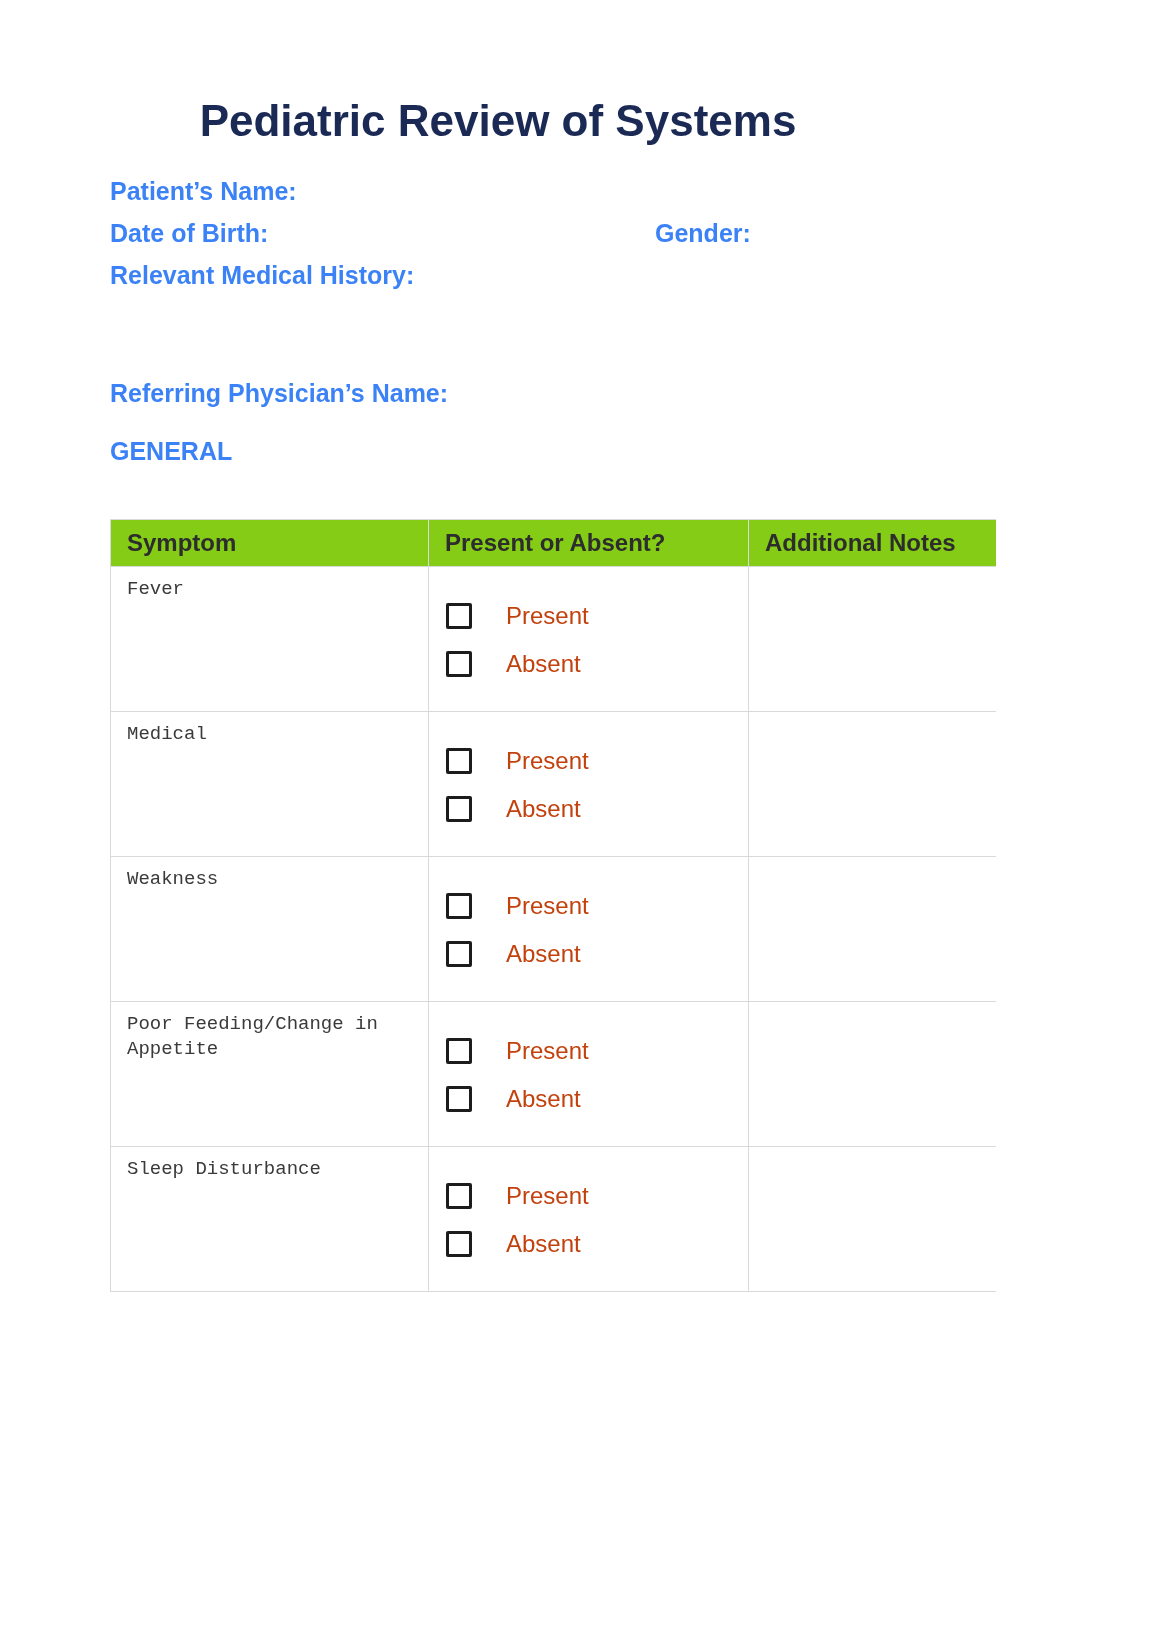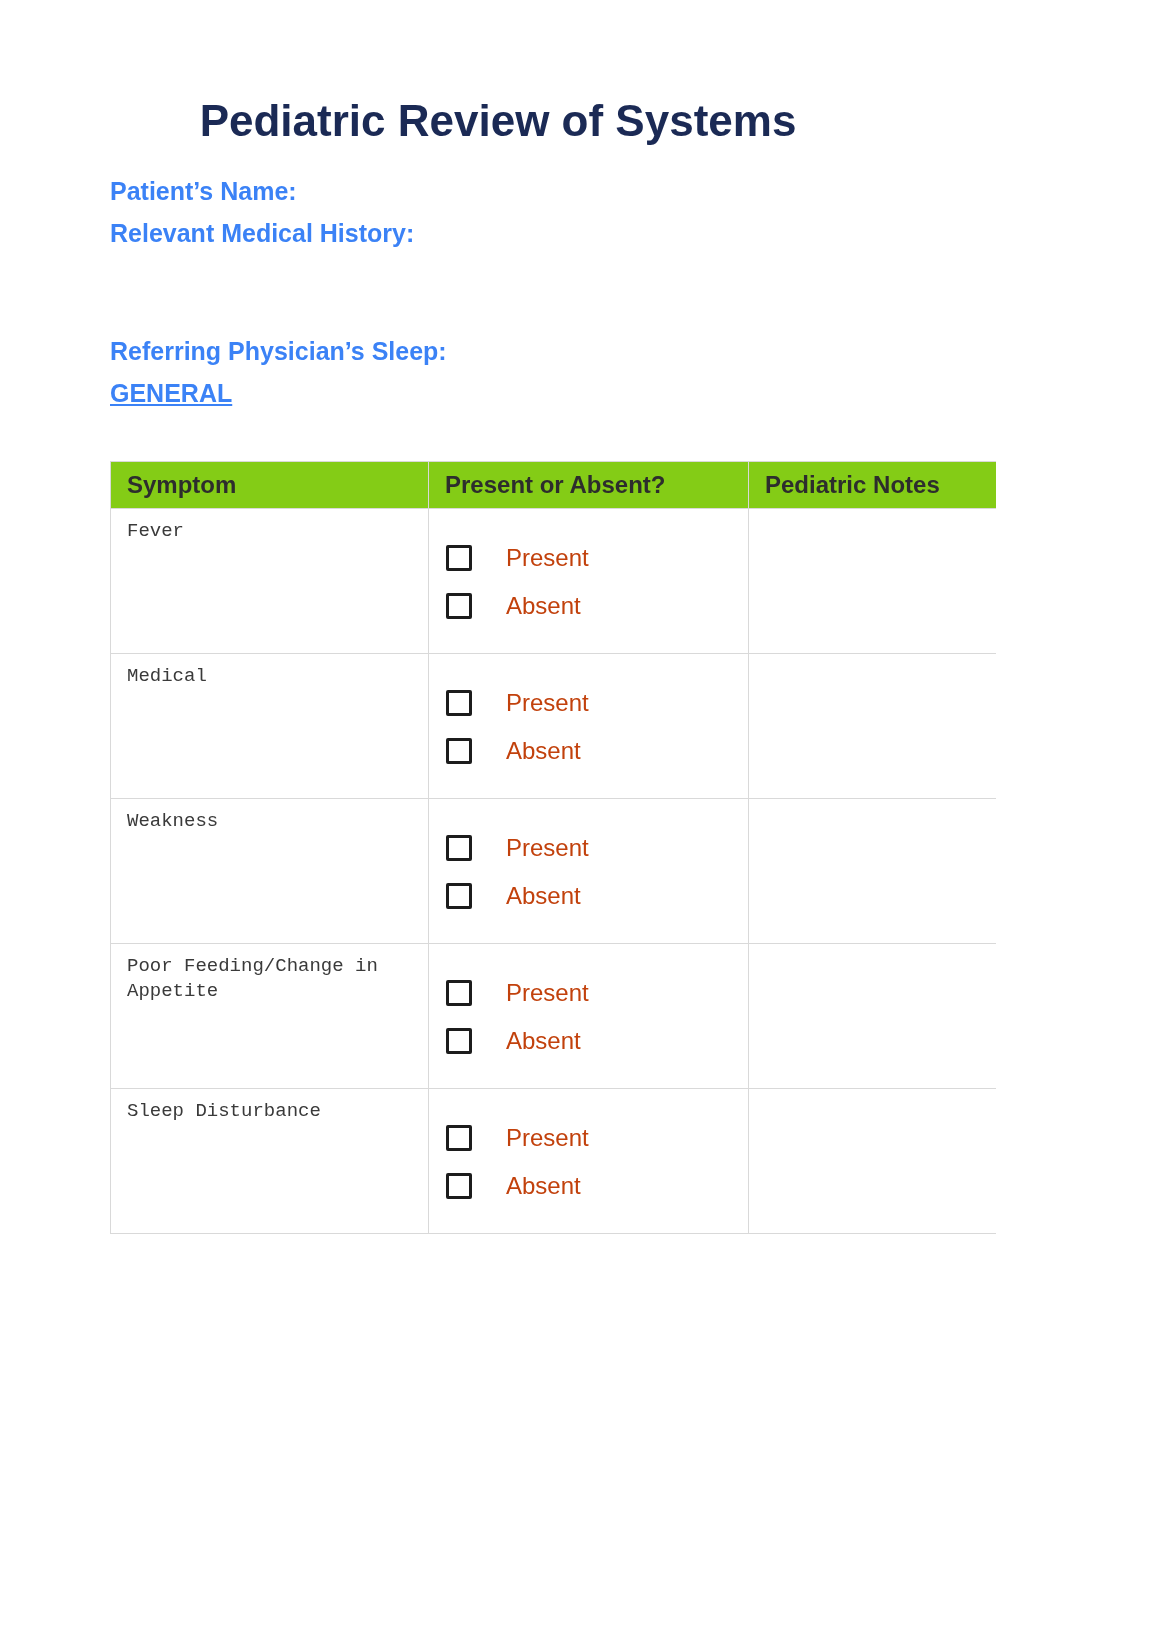--- a/index.html
+++ b/index.html
@@ -39,23 +39,22 @@
   }
   .gender-pos {
     position: absolute;
     left: 545px;
     top: 0;
   }
   .referring {
     margin-top: 88px;
   }
   .general {
-    margin-top: 12px;
+    margin-top: 28px;
     margin-bottom: 0;
-    text-decoration: underline;
   }
   table.symptoms {
     width: 956px;
     margin: 53px 110px 0 110px;
     border-collapse: collapse;
     table-layout: fixed;
   }
   .symptoms th {
     background: #84cc16;
     border: 1px solid #d9d9d9;
@@ -113,41 +112,45 @@
 
 <div class="page">
 
   <h1 class="title">Pediatric Review of Systems</h1>
 
   <div class="meta">
     <div class="meta-row">
       <span>Patient’s Name:</span>
     </div>
     <div class="meta-row">
+      <span>Date of Birth:</span>
+      <span class="gender-pos">Gender:</span>
+    </div>
+    <div class="meta-row">
       <span>Relevant Medical History:</span>
     </div>
     <div class="meta-row referring">
-      <span>Referring Physician’s Sleep:</span>
+      <span>Referring Physician’s Name:</span>
     </div>
     <div class="meta-row general">
       <span>GENERAL</span>
     </div>
   </div>
 
   <table class="symptoms">
     <colgroup>
       <col style="width:318px">
       <col style="width:320px">
       <col style="width:318px">
     </colgroup>
     <thead>
       <tr>
         <th>Symptom</th>
         <th>Present or Absent?</th>
-        <th>Pediatric Notes</th>
+        <th>Additional Notes</th>
       </tr>
     </thead>
     <tbody>
       <tr>
         <td class="symptom-cell">Fever</td>
         <td class="choice-cell">
           <div class="choice">
             <span class="checkbox"></span>
             <span class="choice-label">Present</span>
           </div>

